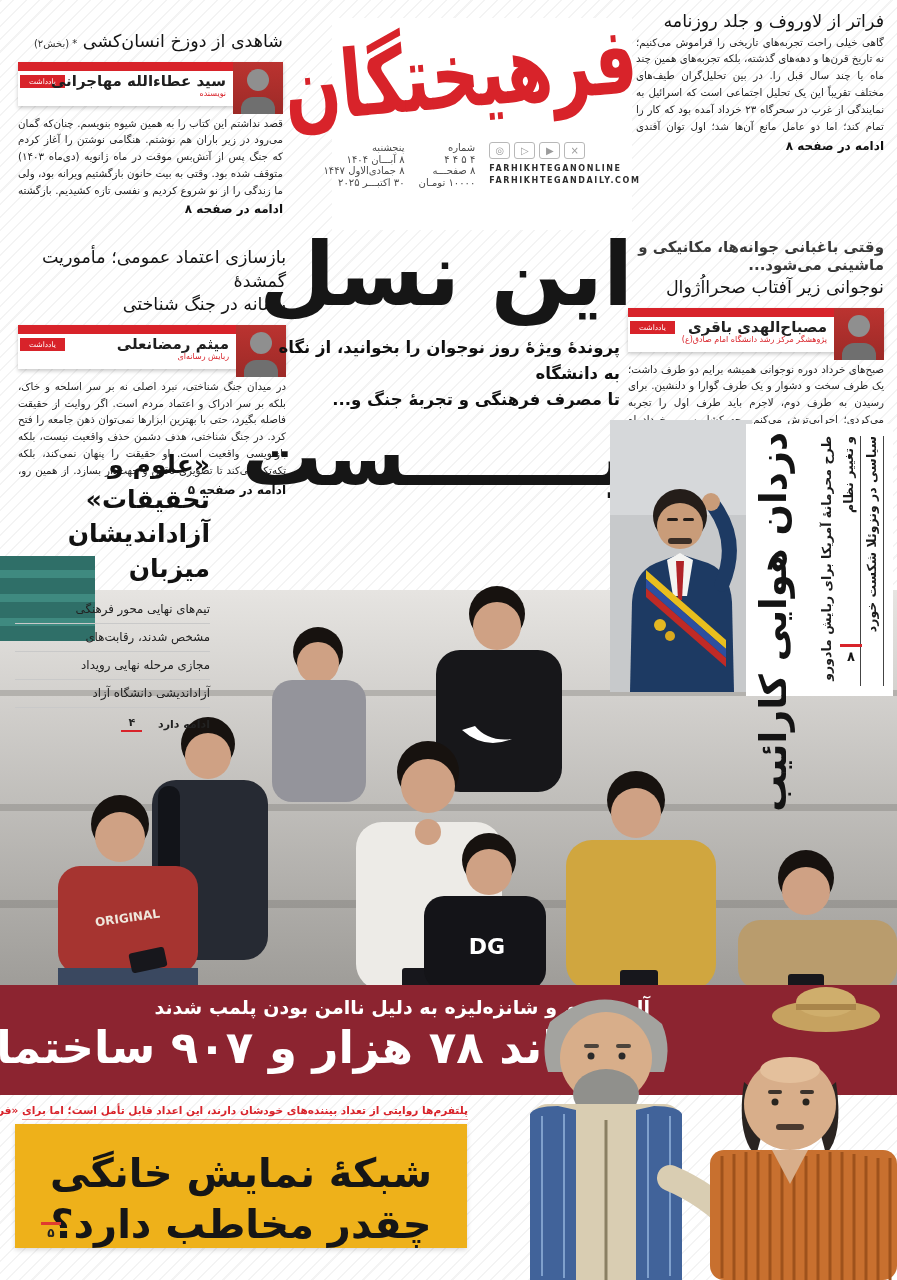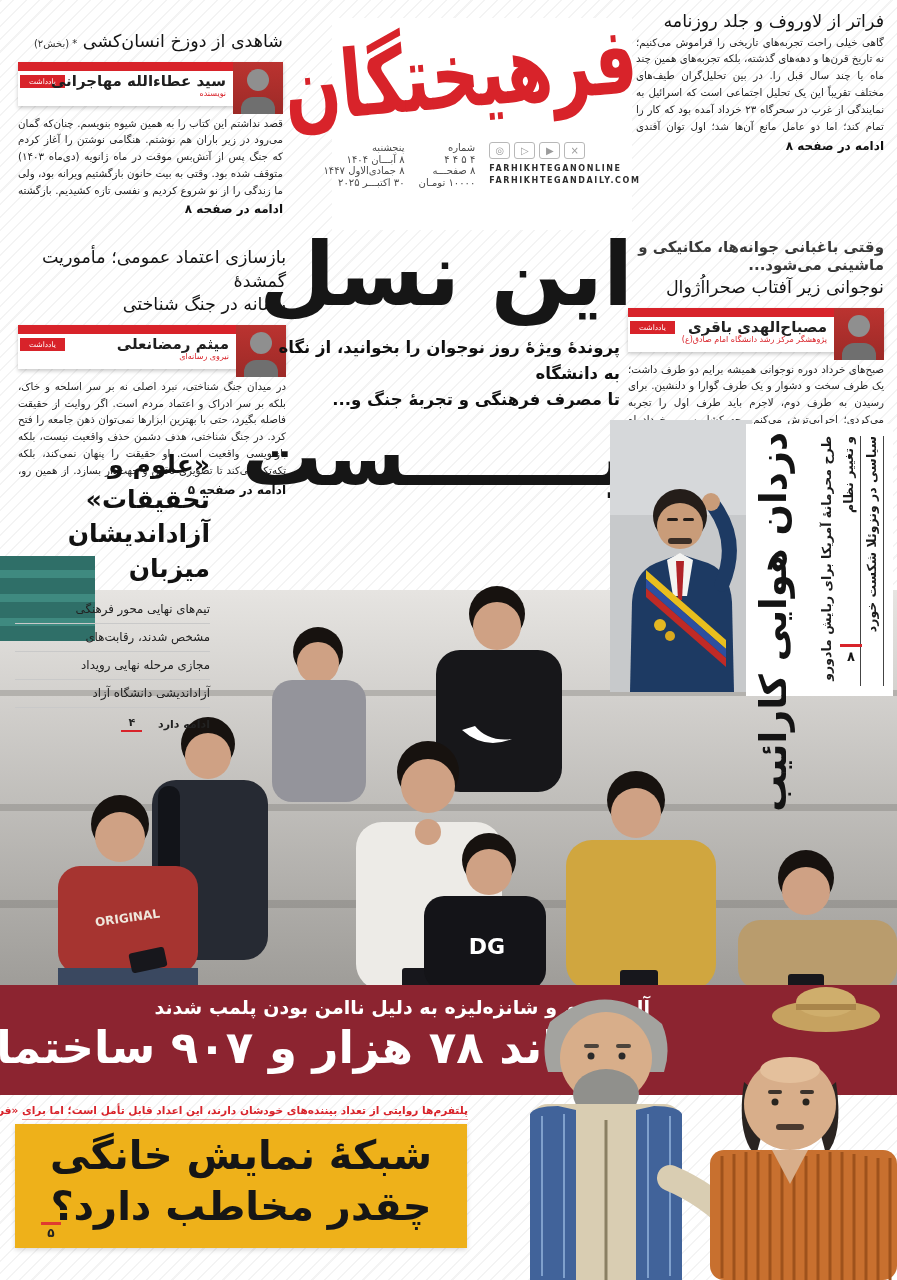--- a/index.html
+++ b/index.html
@@ -85,21 +85,21 @@
 
   
   .band{left:0;top:985px;width:897px;height:110px;background:var(--maroon);z-index:3;}
   .band .bk{position:absolute;right:247px;top:11px;font-size:19px;font-weight:bold;color:#fff;white-space:nowrap;}
   .band .bh{position:absolute;right:310px;top:36px;font-size:45px;font-weight:bold;color:#fff;white-space:nowrap;letter-spacing:-1px;}
 
   
   .yk{left:22px;top:1104px;width:446px;z-index:4;font-size:10.6px;font-weight:bold;color:var(--red);
       text-align:center;white-space:nowrap;border-bottom:1px solid rgba(216,35,42,.5);padding-bottom:3px;}
   .ybox{left:15px;top:1124px;width:452px;height:124px;background:var(--yellow);z-index:4;
-        text-align:center;padding-top:6px;box-shadow:0 2px 5px rgba(0,0,0,.15);}
+        text-align:center;padding-top:24px;box-shadow:0 2px 5px rgba(0,0,0,.15);}
   .ybox .yh{font-size:40px;font-weight:bold;color:#161616;line-height:1.28;letter-spacing:-1px;}
   .ybox .pg{position:absolute;left:26px;bottom:8px;width:20px;border-top:3px solid #e03c2f;padding-top:1px;
             font-size:12px;font-weight:bold;color:#222;text-align:center;}
 </style>
 </head>
 <body>
 
 <div class="page">
 
   <div class="abs masthead">
@@ -154,21 +154,21 @@
 
   <div class="abs art" style="left:18px;top:246px;width:268px;">
     <h2>
       <div>بازسازی اعتماد عمومی؛ مأموریت گمشدهٔ</div>
       <div>رسانه در جنگ شناختی</div>
     </h2>
     <div class="byline">
       <span class="tag">یادداشت</span>
       <div class="who">
         <div class="name">میثم رمضانعلی</div>
-        <div class="role">نیروی رسانه‌ای</div>
+        <div class="role">ربایش رسانه‌ای</div>
       </div>
       <div class="photo"></div>
     </div>
     <p style="height:100px;">در میدان جنگ شناختی، نبرد اصلی نه بر سر اسلحه و خاک، بلکه بر سر ادراک و اعتماد مردم است. اگر روایت از حقیقت فاصله بگیرد، حتی با بهترین ابزارها نمی‌توان ذهن جامعه را فتح کرد. در جنگ شناختی، هدف دشمن حذف واقعیت نیست، بلکه بازنویسی واقعیت است. او حقیقت را پنهان نمی‌کند، بلکه تکه‌تکه می‌کند تا تصویری ناقص و جهت‌دار بسازد. از همین رو، دفاع در این میدان نه با تکذیب و سانسور، بلکه با بازسازی حقیقت کامل و قابل اعتماد ممکن است. در منظومه اسلام ناب، صداقت نه یک ارزش اخلاقی صرف، بلکه راهبردی امنیتی و اجتماعی است. این منطق را در سیره پیامبر اسلام(ص)، در روش امیرالمؤمنین(ع) در صفین و در قیام امام حسین(ع) در عاشورا می‌توان دید؛ رهبرانی که حقیقت را پنهان نکردند و اقناع را بر پایه آگاهی و روشنگری بنا کردند. در تاریخ معاصر امام خمینی(ره) همین سنت را در روزهای آغاز جنگ تحمیلی احیا کرد.</p>
     <div class="more-link">ادامه در صفحه ۵</div>
   </div>
 
   <div class="abs art" style="left:628px;top:238px;width:256px;">
     <div class="kicker">وقتی باغبانی جوانه‌ها، مکانیکی و ماشینی می‌شود...</div>
     <h2>نوجوانی زیر آفتاب صحرااُژوال</h2>

